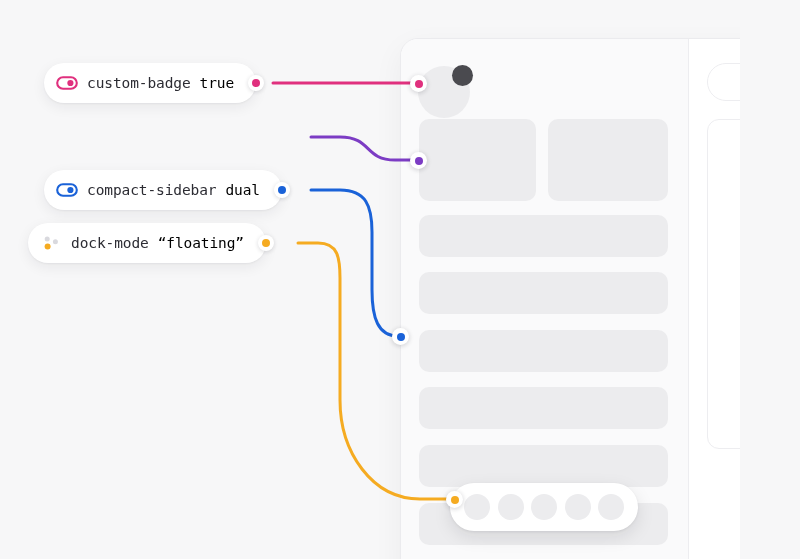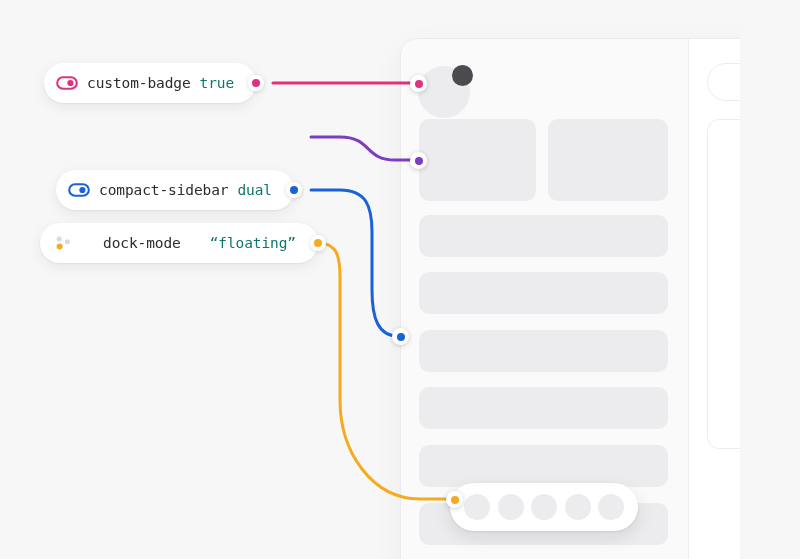--- a/index.html
+++ b/index.html
@@ -165,21 +165,21 @@
   }
   .pill-key {
     font-family: "DejaVu Sans Mono", monospace;
     font-size: 14.5px;
     color: #2c2c33;
     letter-spacing: -0.1px;
   }
   .pill-val {
     font-family: "DejaVu Sans Mono", monospace;
     font-size: 14.5px;
-    color: #0f766e;
+    color: #000000;
     margin-left: 9px;
     letter-spacing: -0.1px;
   }
   .pill-port {
     position: absolute;
     right: -8px;
     top: 50%;
     transform: translateY(-50%);
     width: 16px;
     height: 16px;
@@ -192,22 +192,22 @@
   }
   .pill-port i {
     display: block;
     width: 8px;
     height: 8px;
     border-radius: 50%;
   }
 
   #pill-0 { left: 44px; top: 63px; }
   #pill-1 { left: 44px; top: 117px; }
-  #pill-2 { left: 56px; top: 170px; }
-  #pill-3 { left: 40px; top: 223px; gap: 20px; }
+  #pill-2 { left: 44px; top: 170px; }
+  #pill-3 { left: 28px; top: 223px; }
 
   
   .endpoint {
     position: absolute;
     width: 17px;
     height: 17px;
     border-radius: 50%;
     background: #fff;
     box-shadow: 0 1px 5px rgba(25,25,40,0.20);
     display: flex;

